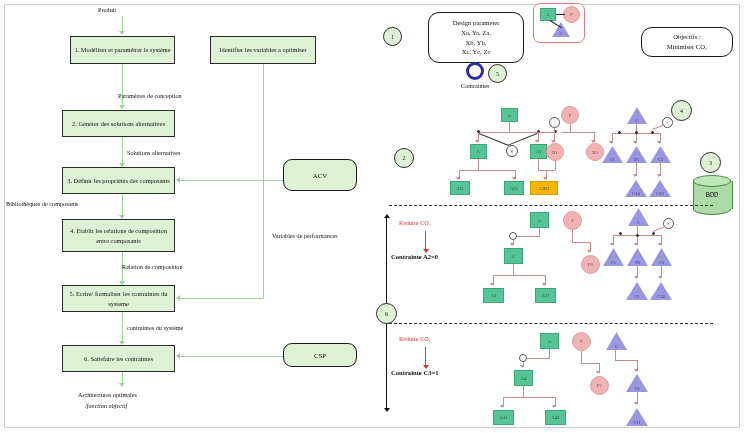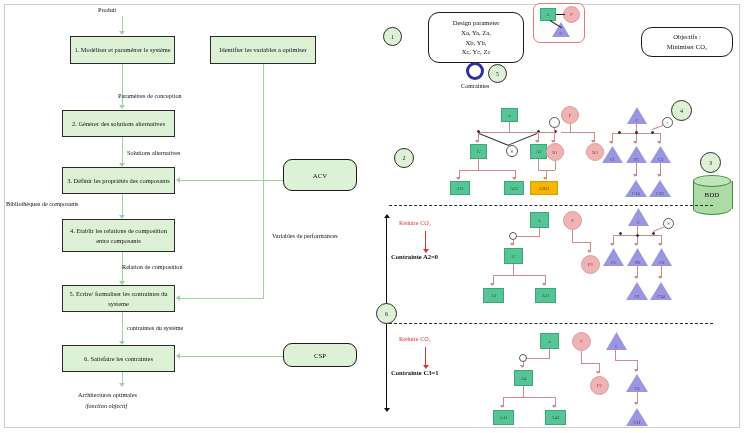--- a/index.html
+++ b/index.html
@@ -146,21 +146,21 @@
 
   <div class="bubble" style="left:641px;top:27px;width:92px;height:30px;">
     <span>Objectifs :</span>
     <span>Minimiser  CO₂</span>
   </div>
 
   <div class="marker" style="left:394px;top:148px;width:20px;height:20px;">2</div>
   <div class="marker" style="left:671px;top:100px;width:21px;height:21px;">4</div>
   <div class="marker" style="left:700px;top:152px;width:21px;height:21px;">3</div>
 
-  <div class="cyl" style="left:693px;top:175px;width:38px;height:40px;">
+  <div class="cyl" style="left:693px;top:175px;width:38px;height:40px;font-family:Liberation Mono, monospace;">
     <div class="bot"></div>
     <div class="body"></div>
     <div class="top"></div>
     <div class="lab">BDD</div>
   </div>
 
   <div class="nsq" style="left:501px;top:108px;width:17px;height:14px;">A</div>
   <div class="ncirc" style="left:561px;top:106px;width:18px;height:18px;">F</div>
 
   <div class="elink v" style="left:509px;top:122px;height:10px;"></div>

